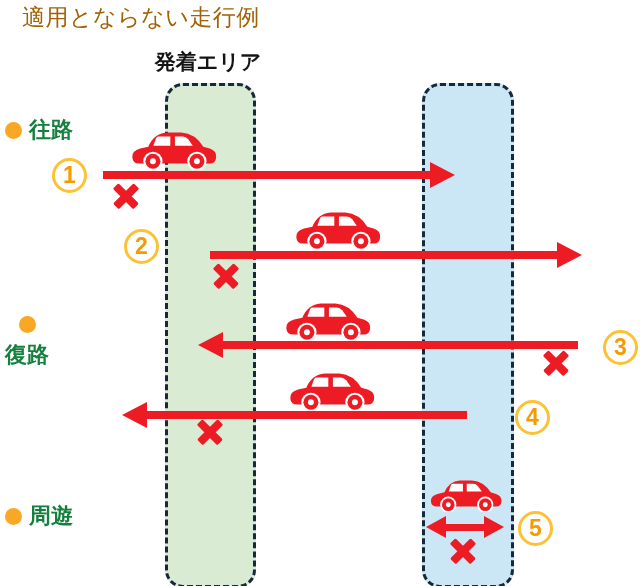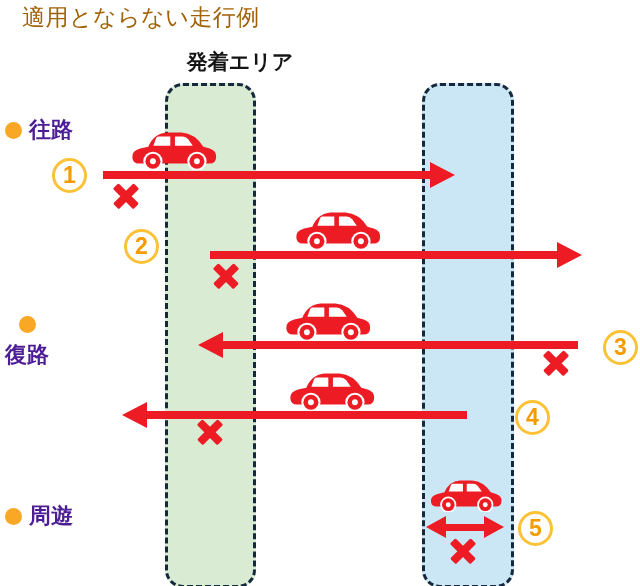--- a/index.html
+++ b/index.html
@@ -12,29 +12,29 @@
     letter-spacing:.5px;white-space:nowrap;margin-left:20px;
   }
   
   .zone{position:absolute;border:3px dashed #16293c;border-radius:18px;z-index:1;}
   .zone-departure{left:165px;top:83px;width:85px;height:499px;background:#d9ecd3;}
   .zone-destination{left:422px;top:83px;width:86px;height:499px;background:#cbe7f6;}
   .zone-label{
     position:absolute;top:48px;font-size:21px;font-weight:bold;color:#141414;
     text-align:center;white-space:nowrap;z-index:5;
   }
-  .zone-label-departure{left:148px;width:120px;margin-left:32px;}
+  .zone-label-departure{left:148px;width:120px;}
   .zone-label-destination{left:400px;width:136px;}
   
   .cat{position:absolute;display:flex;align-items:center;gap:7px;z-index:5;}
   .cat-outbound{left:5px;top:115px;}
   .cat-return{left:5px;top:316px;flex-direction:column;}
   .cat-tour{left:5px;top:501px;}
   .bullet{width:17px;height:17px;border-radius:50%;background:#f9a825;flex:0 0 auto;}
-  .cat-text{font-size:22px;font-weight:bold;color:#4c1d95;white-space:nowrap;}
+  .cat-text{font-size:22px;font-weight:bold;color:#15803d;white-space:nowrap;}
   
   .num{
     position:absolute;width:29px;height:29px;border:3px solid #fcc235;border-radius:50%;
     display:flex;align-items:center;justify-content:center;
     font-size:23px;font-weight:bold;color:#f59b00;background:transparent;z-index:6;
     line-height:1;
   }
   .num-1{left:52px;top:158px;}
   .num-2{left:124px;top:229px;}
   .num-3{left:603px;top:330px;}

